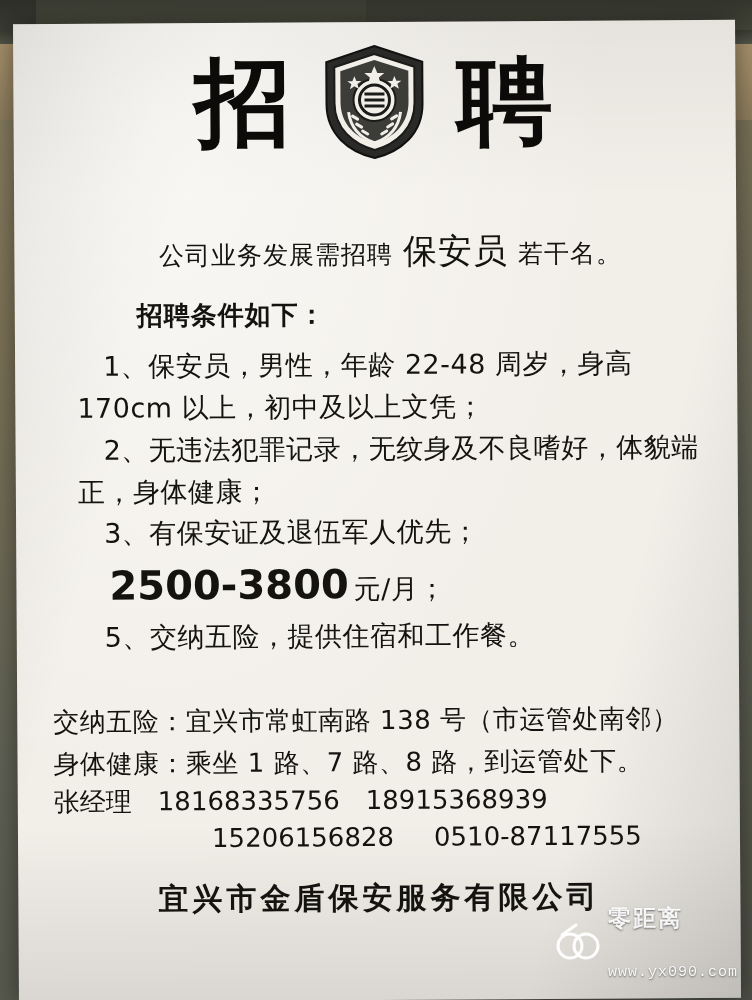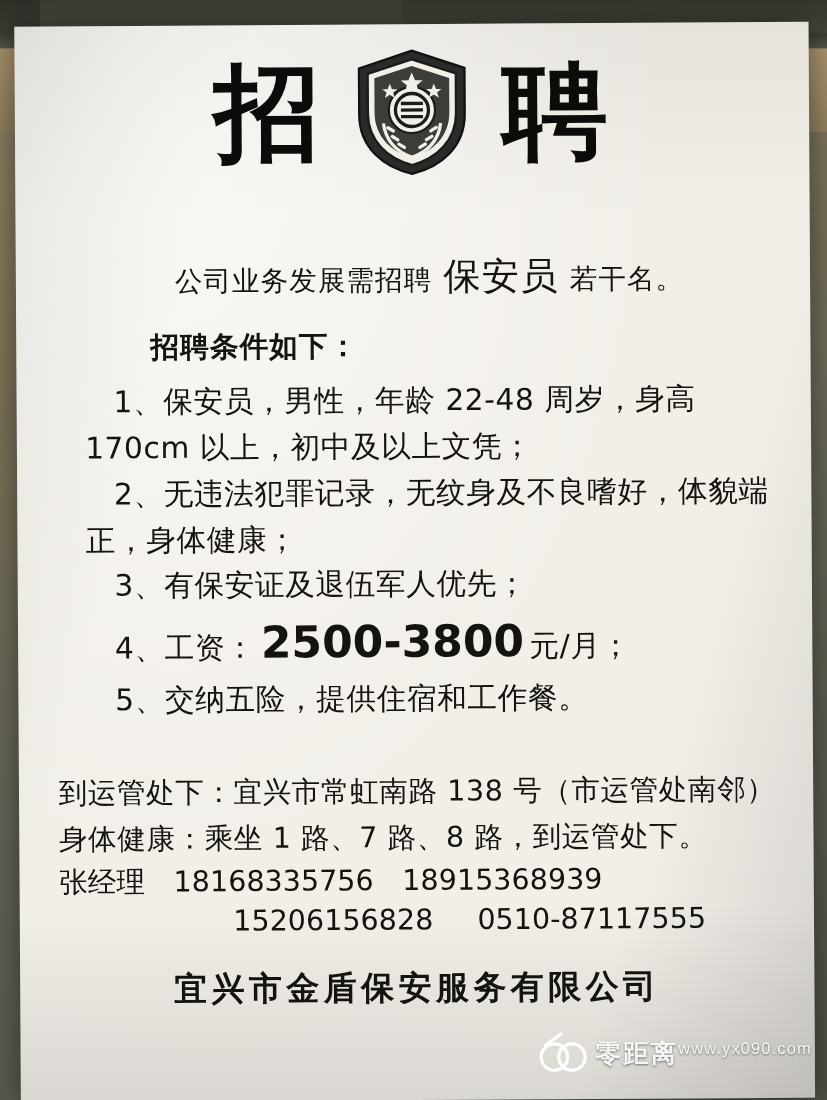--- a/index.html
+++ b/index.html
@@ -204,33 +204,35 @@
     color: rgba(255,255,255,0.92);
     text-shadow: 0 1px 2px rgba(0,0,0,0.5);
   }
   .wm-mark {
     width: 46px;
     height: 46px;
     flex: 0 0 auto;
   }
   .wm-text {
     display: flex;
-    flex-direction: row;
+    flex-direction: column;
     line-height: 1.12;
+    gap: 17px;
   }
   .wm-top {
     font-size: 23px;
     font-weight: 700;
     letter-spacing: 2px;
     font-family: "DejaVu Sans", sans-serif;
   }
   .wm-sub {
     font-size: 15px;
     letter-spacing: 1px;
-    font-family: Liberation Sans, sans-serif;
+    font-family: Liberation Mono, monospace;
+    margin-top: 16px;
   }
 </style>
 </head>
 <body>
 
 <div class="photo">
   <div class="desk-wood"></div>
   <div class="desk-dark"></div>
   <div class="cloth2"></div>
   <div class="cloth"></div>
@@ -264,30 +266,29 @@
         <span class="intro-post">若干名。</span>
       </div>
 
       <div class="cond-head">招聘条件如下：</div>
 
       <div class="cond-list">
         <div class="cond-item">1、保安员，男性，年龄 22-48 周岁，身高 170cm 以上，初中及以上文凭；</div>
         <div class="cond-item">2、无违法犯罪记录，无纹身及不良嗜好，体貌端正，身体健康；</div>
         <div class="cond-item">3、有保安证及退伍军人优先；</div>
         <div class="cond-item salary">
-          <span>4、工资：</span>
           <span class="salary-num">2500-3800</span>
           <span>元/月；</span>
         </div>
         <div class="cond-item">5、交纳五险，提供住宿和工作餐。</div>
       </div>
 
       <div class="contact-block">
         <div class="contact-line">
-          <span>到运管处下：</span><span>宜兴市常虹南路 138 号（市运管处南邻）</span>
+          <span>交纳五险：</span><span>宜兴市常虹南路 138 号（市运管处南邻）</span>
         </div>
         <div class="contact-line">
           <span>身体健康：</span><span>乘坐 1 路、7 路、8 路，到运管处下。</span>
         </div>
         <div class="phone-line">
           <span>张经理</span>
           <span>18168335756</span>
           <span>18915368939</span>
         </div>
         <div class="phone-line second">

